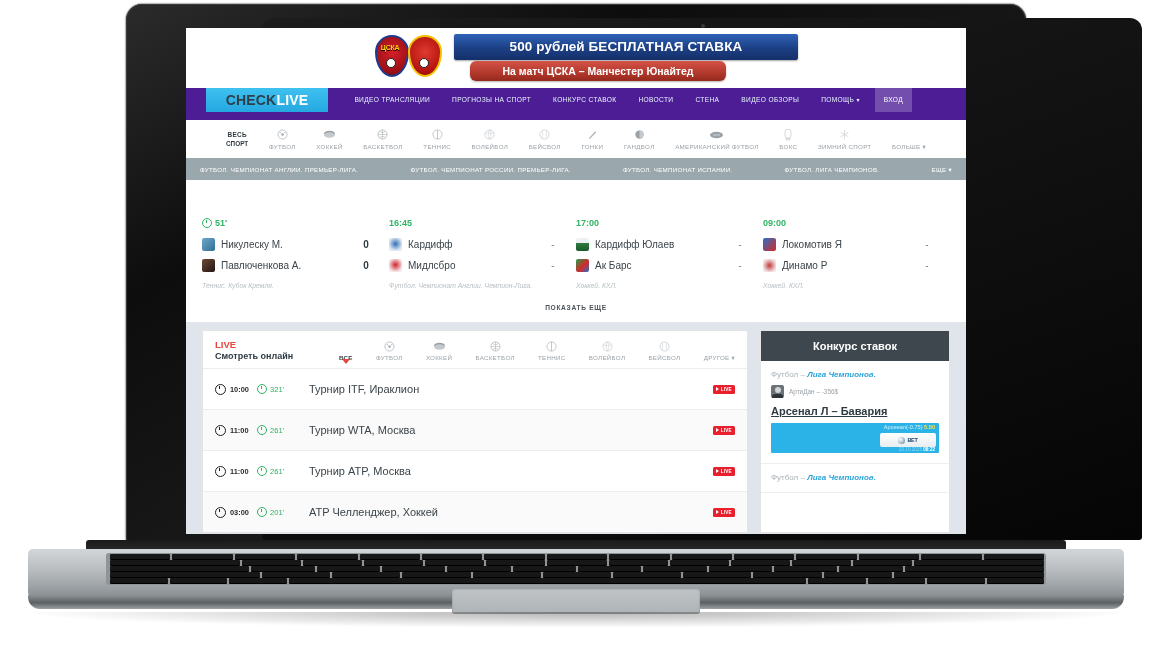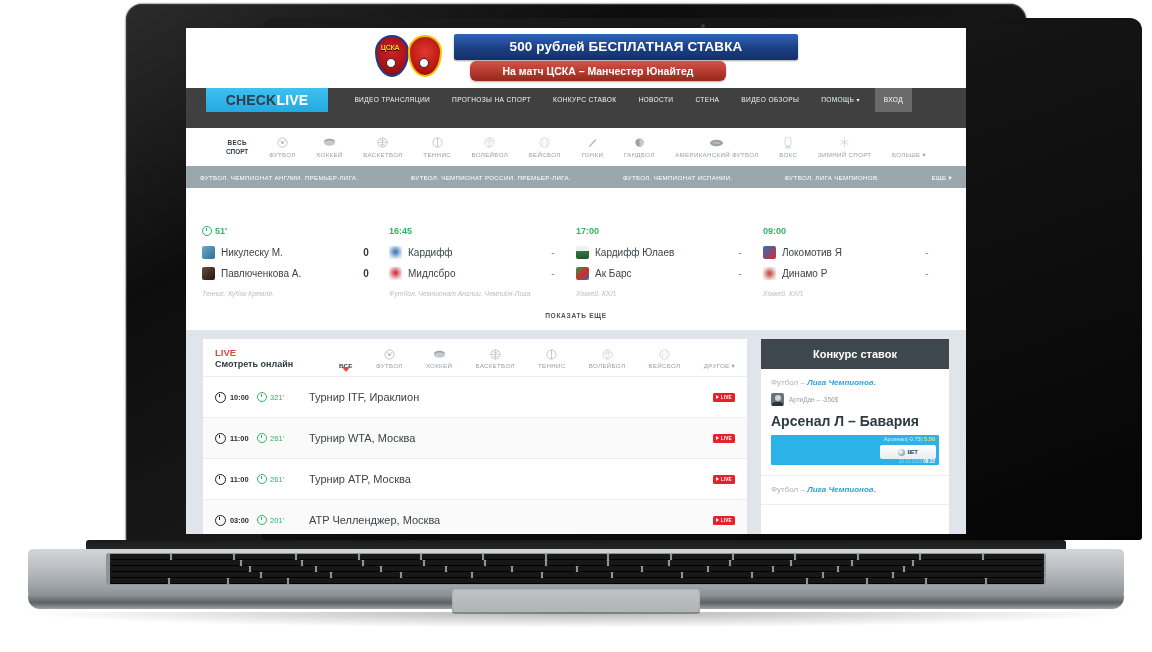--- a/index.html
+++ b/index.html
@@ -64,21 +64,21 @@
       background:linear-gradient(180deg,#2f63b7 0%,#1c3f84 55%,#14306a 100%);
       border-radius:2px;box-shadow:0 1px 2px rgba(0,0,0,.35);
       color:#fff;font-size:13.5px;font-weight:bold;line-height:26px;text-align:center;
       letter-spacing:.1px;}
   .bnr-red{position:absolute;left:264px;top:33px;width:256px;height:20px;
       background:linear-gradient(180deg,#d35348 0%,#b2382c 60%,#96281d 100%);
       border-radius:6px;box-shadow:0 1px 2px rgba(0,0,0,.3);
       color:#fff;font-size:10.5px;font-weight:bold;line-height:20px;text-align:center;}
 
   
-  .topnav{height:40px;background:#404040;}
+  .topnav{height:32px;background:#4c1d95;}
   .topnav-in{width:740px;margin:0 auto;height:24px;display:flex;align-items:stretch;}
   .logo{width:122px;height:24px;
       background:linear-gradient(180deg,#3fc1f0 0%,#24a8e0 100%);
       display:flex;align-items:center;justify-content:center;}
   .logo b{font-size:14px;font-weight:bold;letter-spacing:.2px;}
   .logo .c1{color:#2f3f4a;}
   .logo .c2{color:#ffffff;}
   .topmenu{flex:1;display:flex;align-items:center;justify-content:flex-end;gap:0;}
   .tm{color:#eaf7fe;font-size:6.6px;letter-spacing:.35px;padding:0 11px;white-space:nowrap;
       line-height:24px;text-transform:uppercase;}
@@ -175,21 +175,21 @@
   .ct-lg{font-size:8px;color:#aab1b6;}
   .ct-lg b{color:#2ba3da;font-style:italic;}
   .ct-user{display:flex;align-items:center;gap:5px;margin:6px 0 7px;}
   .ct-ava{width:13px;height:13px;border-radius:2px;background:#6b7378;position:relative;
       overflow:hidden;}
   .ct-ava:after{content:"";position:absolute;left:3.5px;top:2px;width:6px;height:6px;
       border-radius:50%;background:#cfd4d6;}
   .ct-ava:before{content:"";position:absolute;left:1px;top:8.5px;width:11px;height:6px;
       border-radius:3px 3px 0 0;background:#2d3338;}
   .ct-uname{font-size:6.4px;color:#9aa2a8;}
-  .ct-match{font-size:14px;font-weight:bold;color:#2f3b42;margin-bottom:6px;}
+  .ct-match{font-size:11px;font-weight:bold;color:#2f3b42;margin-bottom:6px;text-decoration:underline;}
   .ct-bet{height:30px;background:#2bb3e8;position:relative;border-radius:1px;}
   .ct-betline{position:absolute;right:4px;top:1px;font-size:5.6px;color:#d8f1fb;}
   .ct-odds{color:#ffe14d;font-weight:bold;}
   .ct-bk{position:absolute;right:3px;top:10px;width:56px;height:14px;
       background:linear-gradient(#fefefe,#e8edf0);border-radius:2px;
       display:flex;align-items:center;justify-content:center;gap:2px;}
   .ct-bk .bsp{width:7px;height:7px;border-radius:50%;
       background:radial-gradient(circle at 35% 35%,#fff,#9fb7c7 60%,#4d6b80);}
   .ct-bk .bt{font-size:5.4px;font-weight:bold;color:#16456b;letter-spacing:-.2px;}
   .ct-date{position:absolute;right:4px;top:24px;font-size:4.6px;color:#8fd7f4;}
@@ -561,21 +561,21 @@
           </div>
           <div class="lrow">
             <div class="ltime">
                 <span class="lt-clockb"></span>
                 <span class="lt-txt">03:00</span>
               </div>
             <div class="lmin">
                 <span class="clk"></span>
                 <span class="lm-txt">201'</span>
               </div>
-            <div class="lname">ATP Челленджер, Москва</div>
+            <div class="lname">ATP Челленджер, Хоккей</div>
             <div class="lbadge">
                 <span class="tri"></span>
                 <span>LIVE</span>
               </div>
           </div>
         </div>
 
         <div class="contest">
           <div class="ct-head">Конкурс ставок</div>
           <div class="ct-item">

